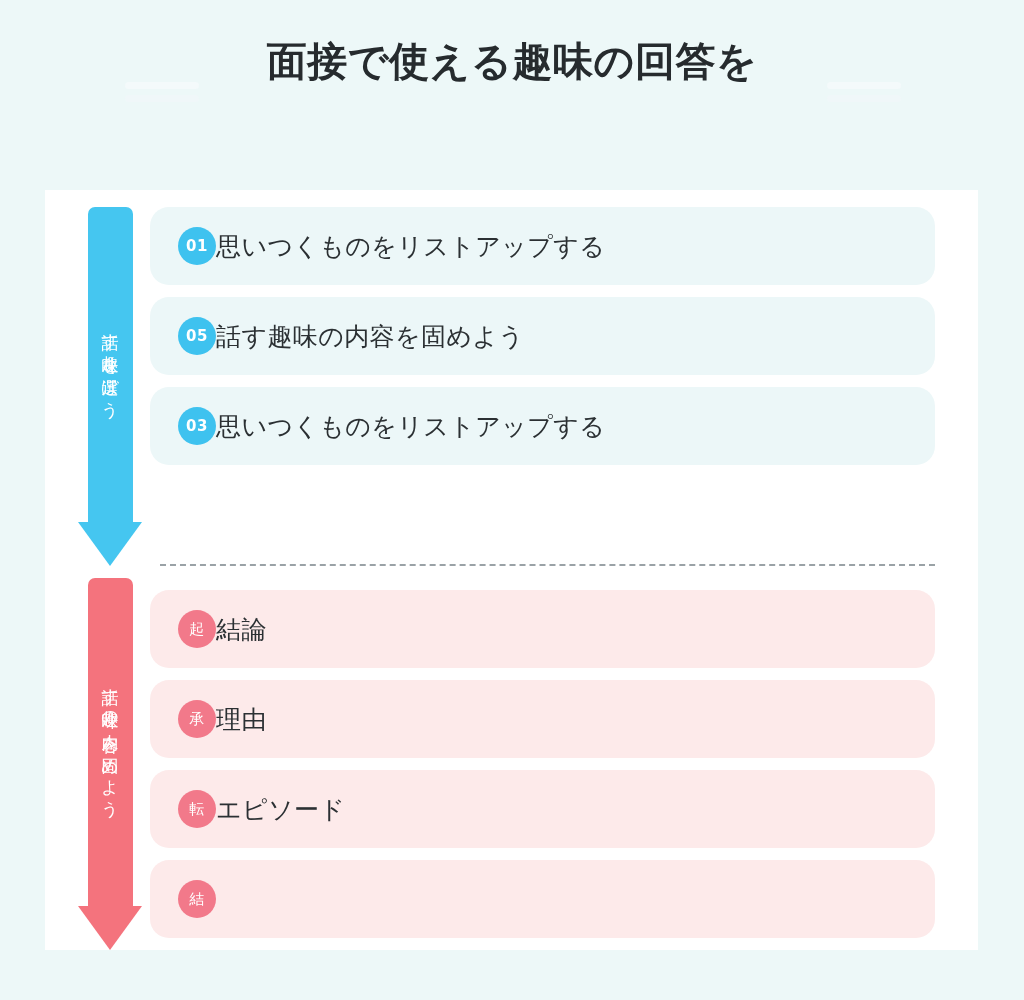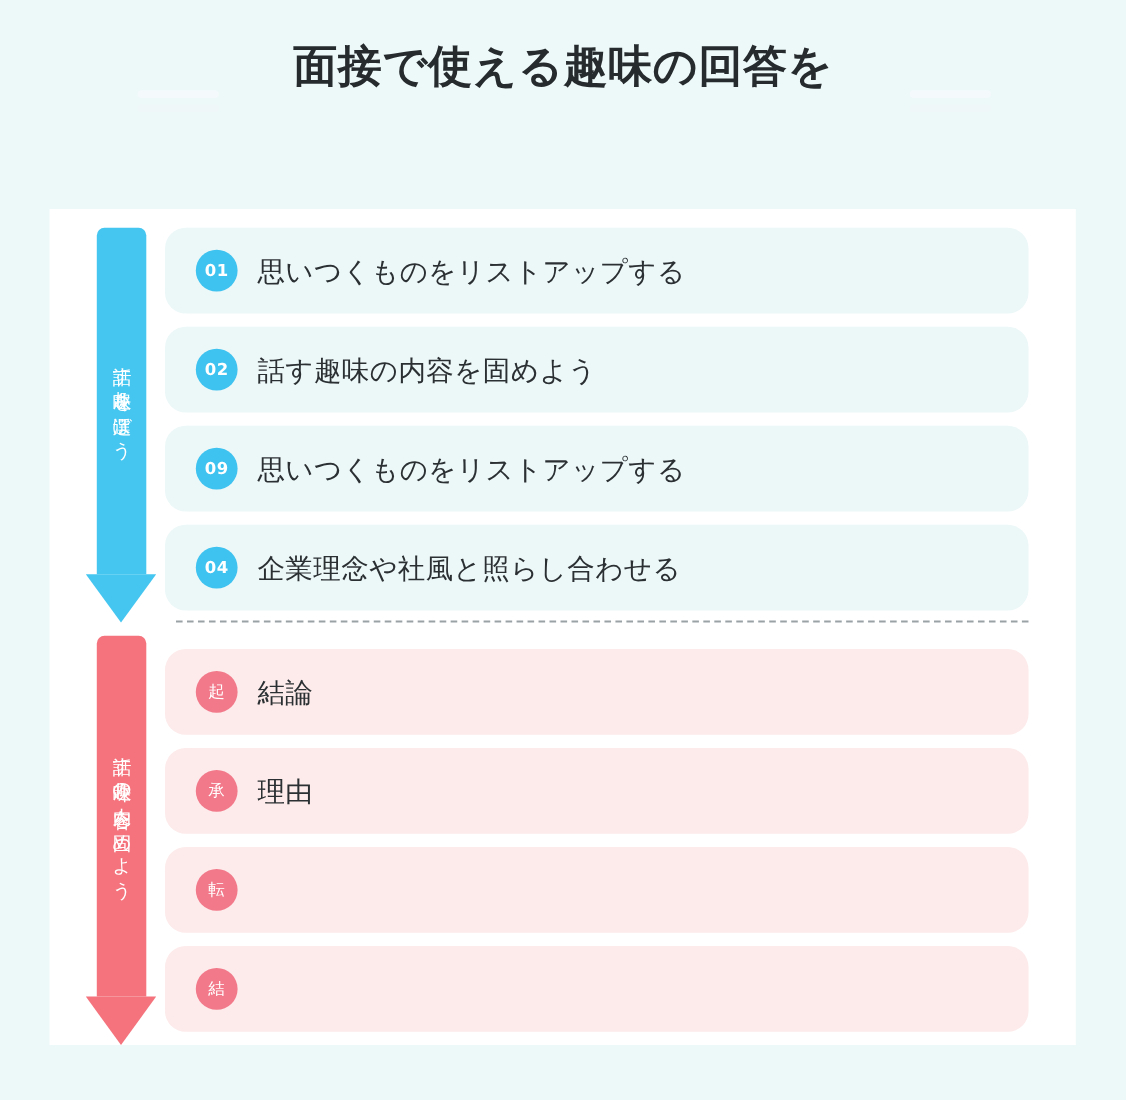--- a/index.html
+++ b/index.html
@@ -141,21 +141,20 @@
     align-items: center;
     justify-content: center;
     color: #ffffff;
     font-size: 15px;
     font-weight: 700;
     letter-spacing: 0.5px;
   }
   .badge-blue { background: #3ec2ef; }
   .badge-pink { background: #f2798a; font-size: 15px; font-weight: 500; }
   .row-text {
-    margin-left: 18px;
     font-size: 25px;
     color: #2b3033;
     font-weight: 400;
     letter-spacing: 0.4px;
   }
 
   
   .divider {
     position: absolute;
     left: 115px;
@@ -198,33 +197,29 @@
     </div>
 
     <div class="rows">
 
       <div class="row row-blue">
         <span class="badge badge-blue">01</span>
         <span class="row-text">思いつくものをリストアップする</span>
       </div>
 
       <div class="row row-blue">
-        <span class="badge badge-blue">02</span>
+        <span class="badge badge-blue">05</span>
         <span class="row-text">話す趣味の内容を固めよう</span>
       </div>
 
       <div class="row row-blue">
-        <span class="badge badge-blue">09</span>
+        <span class="badge badge-blue">03</span>
         <span class="row-text">思いつくものをリストアップする</span>
       </div>
 
-      <div class="row row-blue">
-        <span class="badge badge-blue">04</span>
-        <span class="row-text">企業理念や社風と照らし合わせる</span>
-      </div>
 
     </div>
   </div>
 
   <div class="divider"></div>
 
   <div class="section section-pink">
 
     <div class="arrow arrow-pink">
       <div class="arrow-shaft">
@@ -240,20 +235,21 @@
         <span class="row-text">結論</span>
       </div>
 
       <div class="row row-pink">
         <span class="badge badge-pink">承</span>
         <span class="row-text">理由</span>
       </div>
 
       <div class="row row-pink">
         <span class="badge badge-pink">転</span>
+        <span class="row-text">エピソード</span>
       </div>
 
       <div class="row row-pink">
         <span class="badge badge-pink">結</span>
       </div>
 
     </div>
   </div>
 
 </div>

